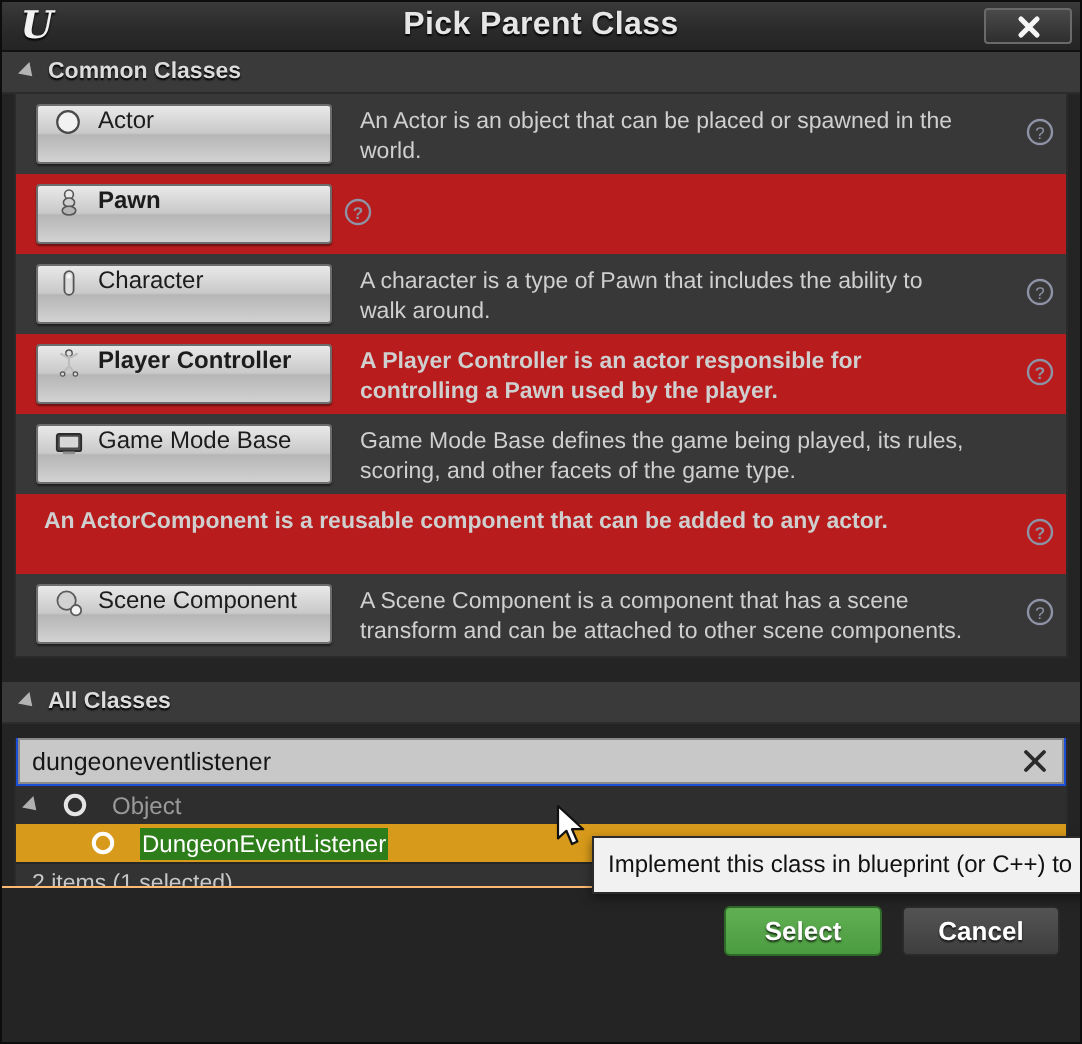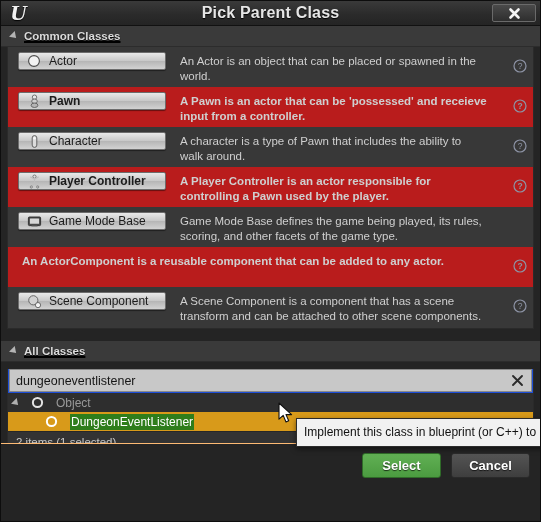--- a/index.html
+++ b/index.html
@@ -74,21 +74,20 @@
 
   
   .section-header {
     height: 21px;
     background: #3a3a3a;
     display: flex;
     align-items: center;
     padding-left: 10px;
     gap: 7px;
     border-bottom: 1px solid #2c2c2c;
-    text-decoration: underline;
   }
   .tri {
     width: 0; height: 0;
     border-left: 6px solid #b4b4b4;
     border-top: 4px solid transparent;
     border-bottom: 4px solid transparent;
     transform: rotate(45deg);
     transform-origin: 50% 50%;
     cursor: pointer;
   }
@@ -115,26 +114,26 @@
     height: 40px;
     padding-top: 5px;
     position: relative;
   }
   .class-row.alt { background: #b91c1c; font-weight: bold; }
 
   .class-btn {
     flex: 0 0 auto;
     margin-left: 10px;
     width: 148px;
-    height: 18px;
+    height: 30px;
     background: linear-gradient(180deg, #e9e9e9 0%, #c9c9c9 48%, #b6b6b6 52%, #d2d2d2 100%);
     border: 1px solid #6d6d6d;
     border-radius: 2px;
     display: flex;
-    align-items: center;
+    align-items: flex-start;
     padding-left: 7px;
     gap: 7px;
     cursor: pointer;
     box-shadow: 0 1px 1px rgba(0,0,0,.45);
   }
   .class-btn .glyph {
     width: 16px;
     height: 16px;
     flex: 0 0 16px;
     display: flex;
@@ -346,21 +345,20 @@
       <div class="class-btn">
         <span class="glyph">
           <svg width="15" height="15" viewBox="0 0 15 15">
             <circle cx="7.5" cy="3.2" r="2.2" fill="#e8e8e8" stroke="#555" stroke-width=".8"></circle>
             <ellipse cx="7.5" cy="7.2" rx="2.8" ry="2.2" fill="#cfcfcf" stroke="#555" stroke-width=".8"></ellipse>
             <ellipse cx="7.5" cy="11.3" rx="3.4" ry="2.2" fill="#b5b5b5" stroke="#555" stroke-width=".8"></ellipse>
           </svg>
         </span>
         <span class="label">Pawn</span>
       </div>
-      <div class="class-desc">A Pawn is an actor that can be 'possessed' and receieve input from a controller.</div>
       <div class="help-icon">
         <svg width="14" height="14" viewBox="0 0 14 14">
           <circle cx="7" cy="7" r="6" fill="none" stroke="#8d93a5" stroke-width="1.2"></circle>
           <text x="7" y="10.3" font-family="Liberation Sans, sans-serif" font-size="8.5" fill="#8d93a5" text-anchor="middle">?</text>
         </svg>
       </div>
     </div>
 
     <div class="class-row">
       <div class="class-btn">

